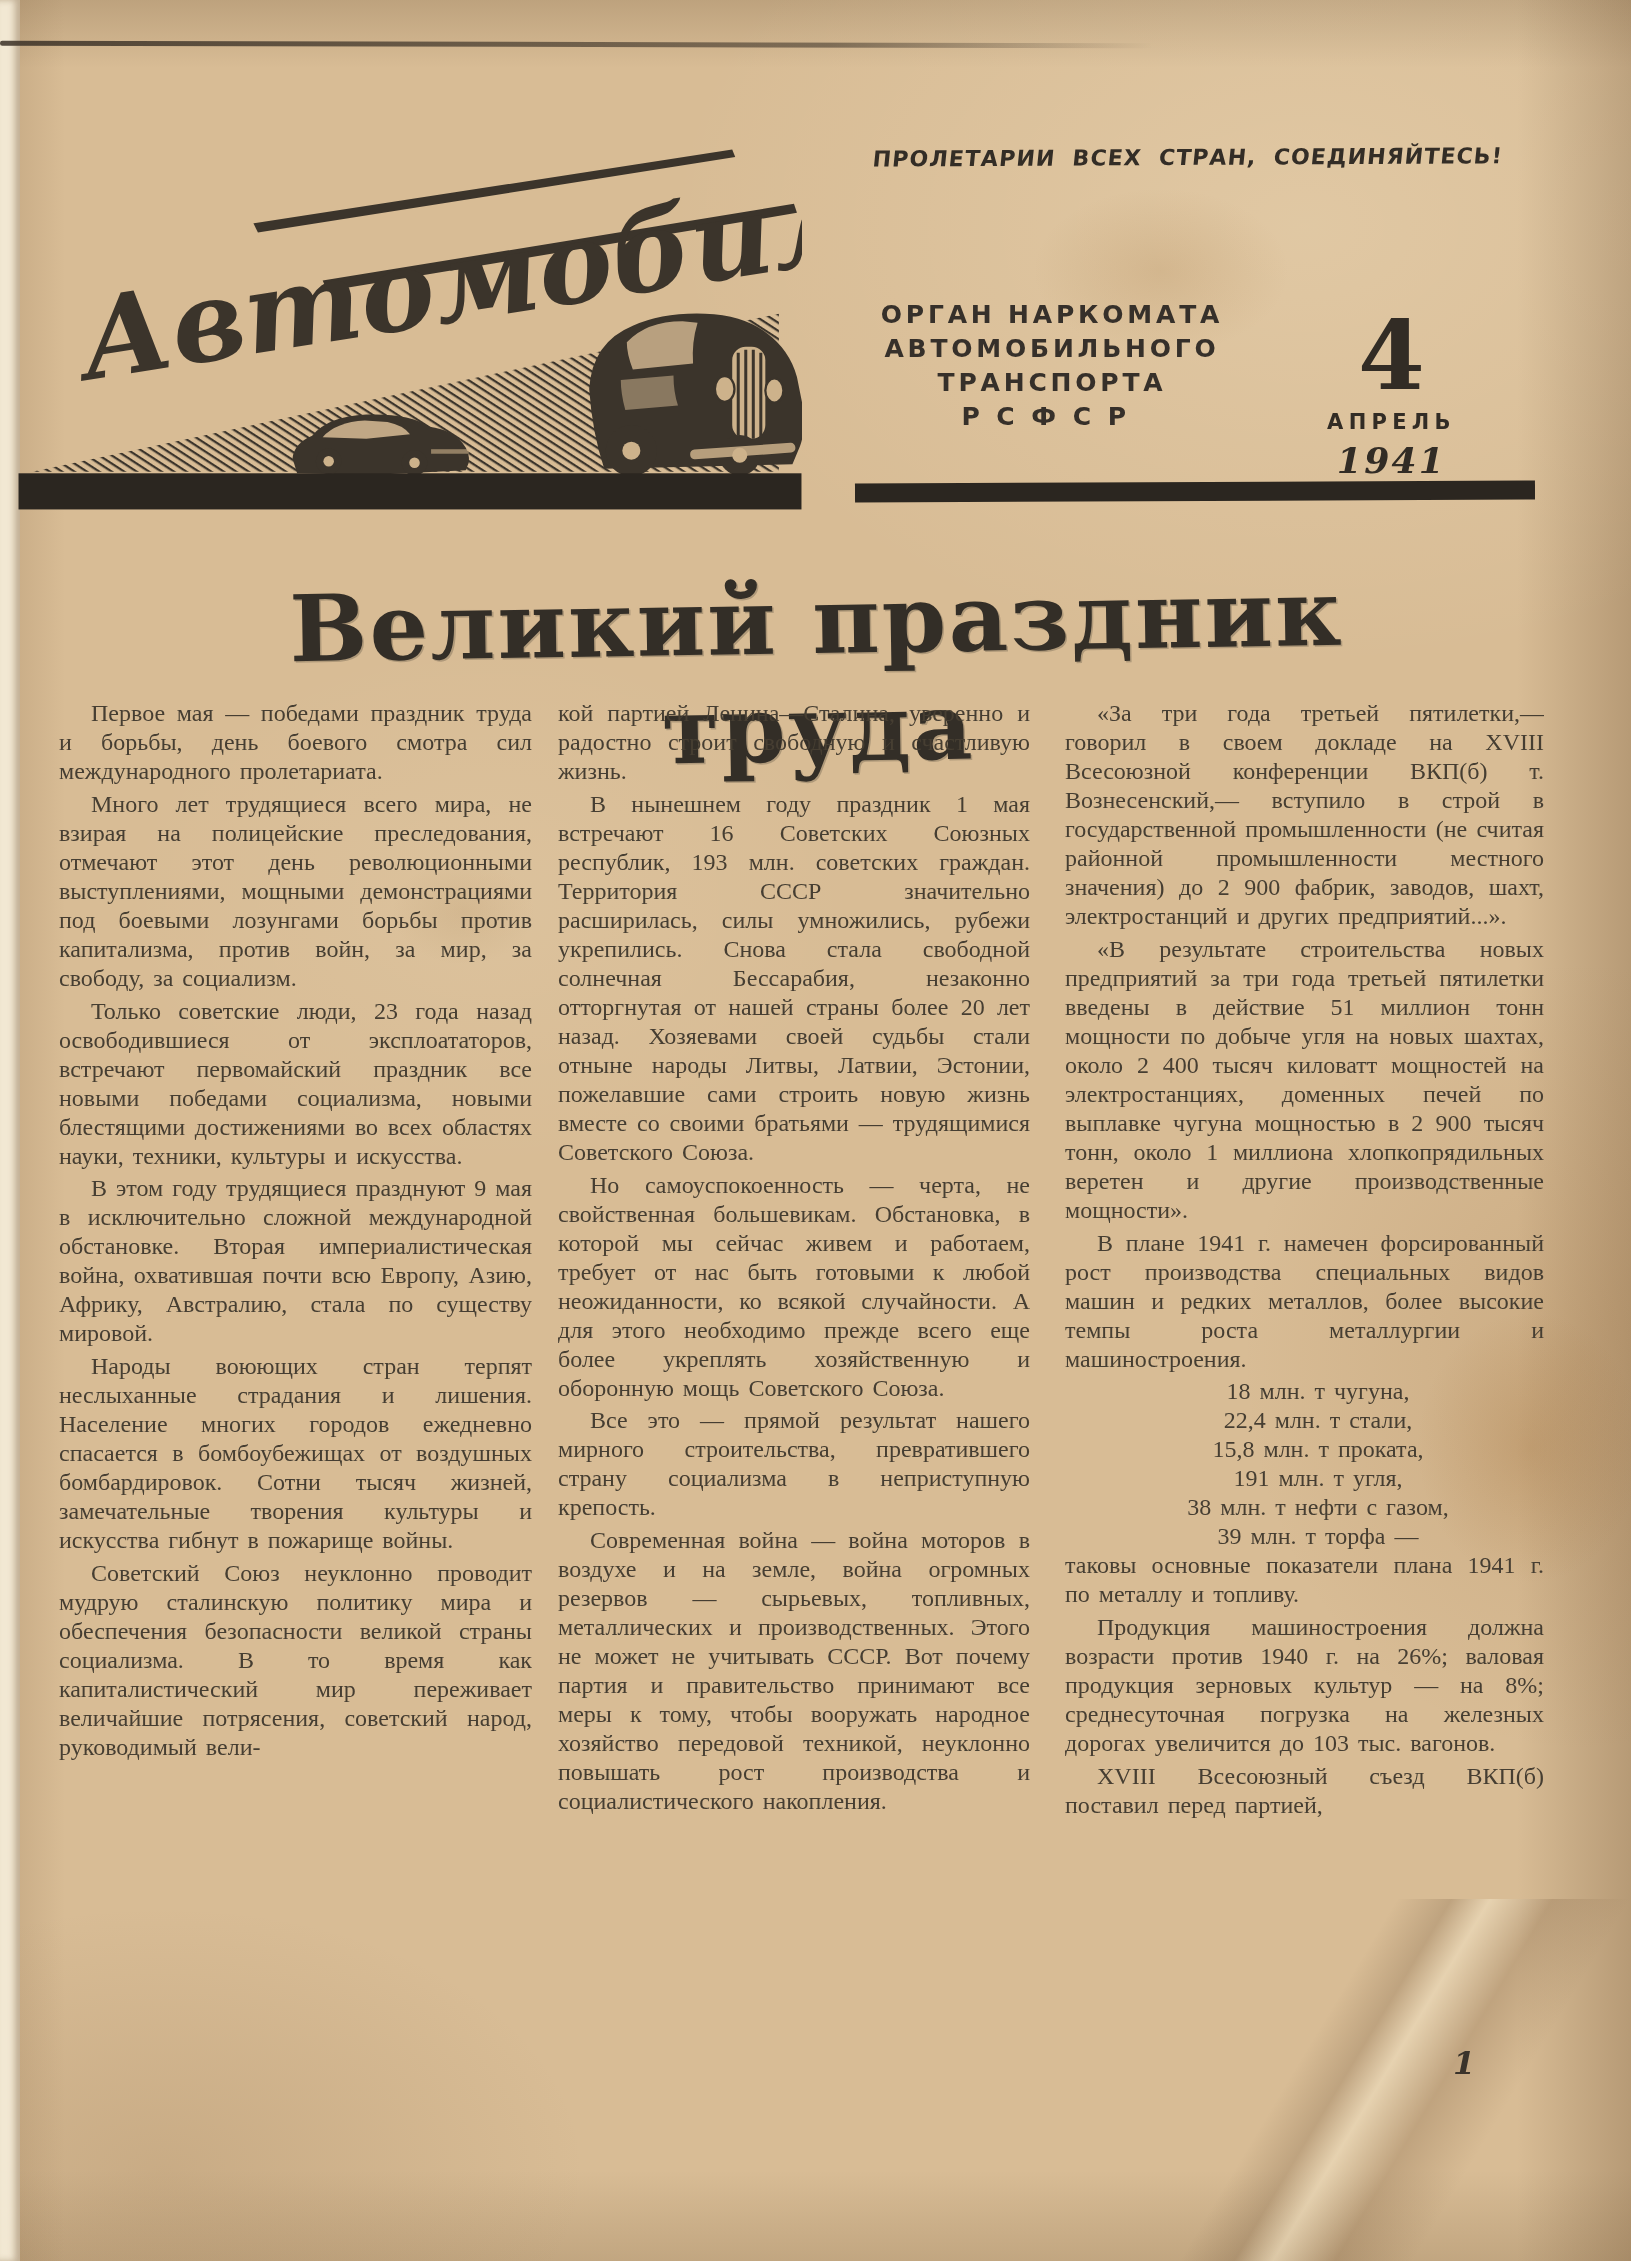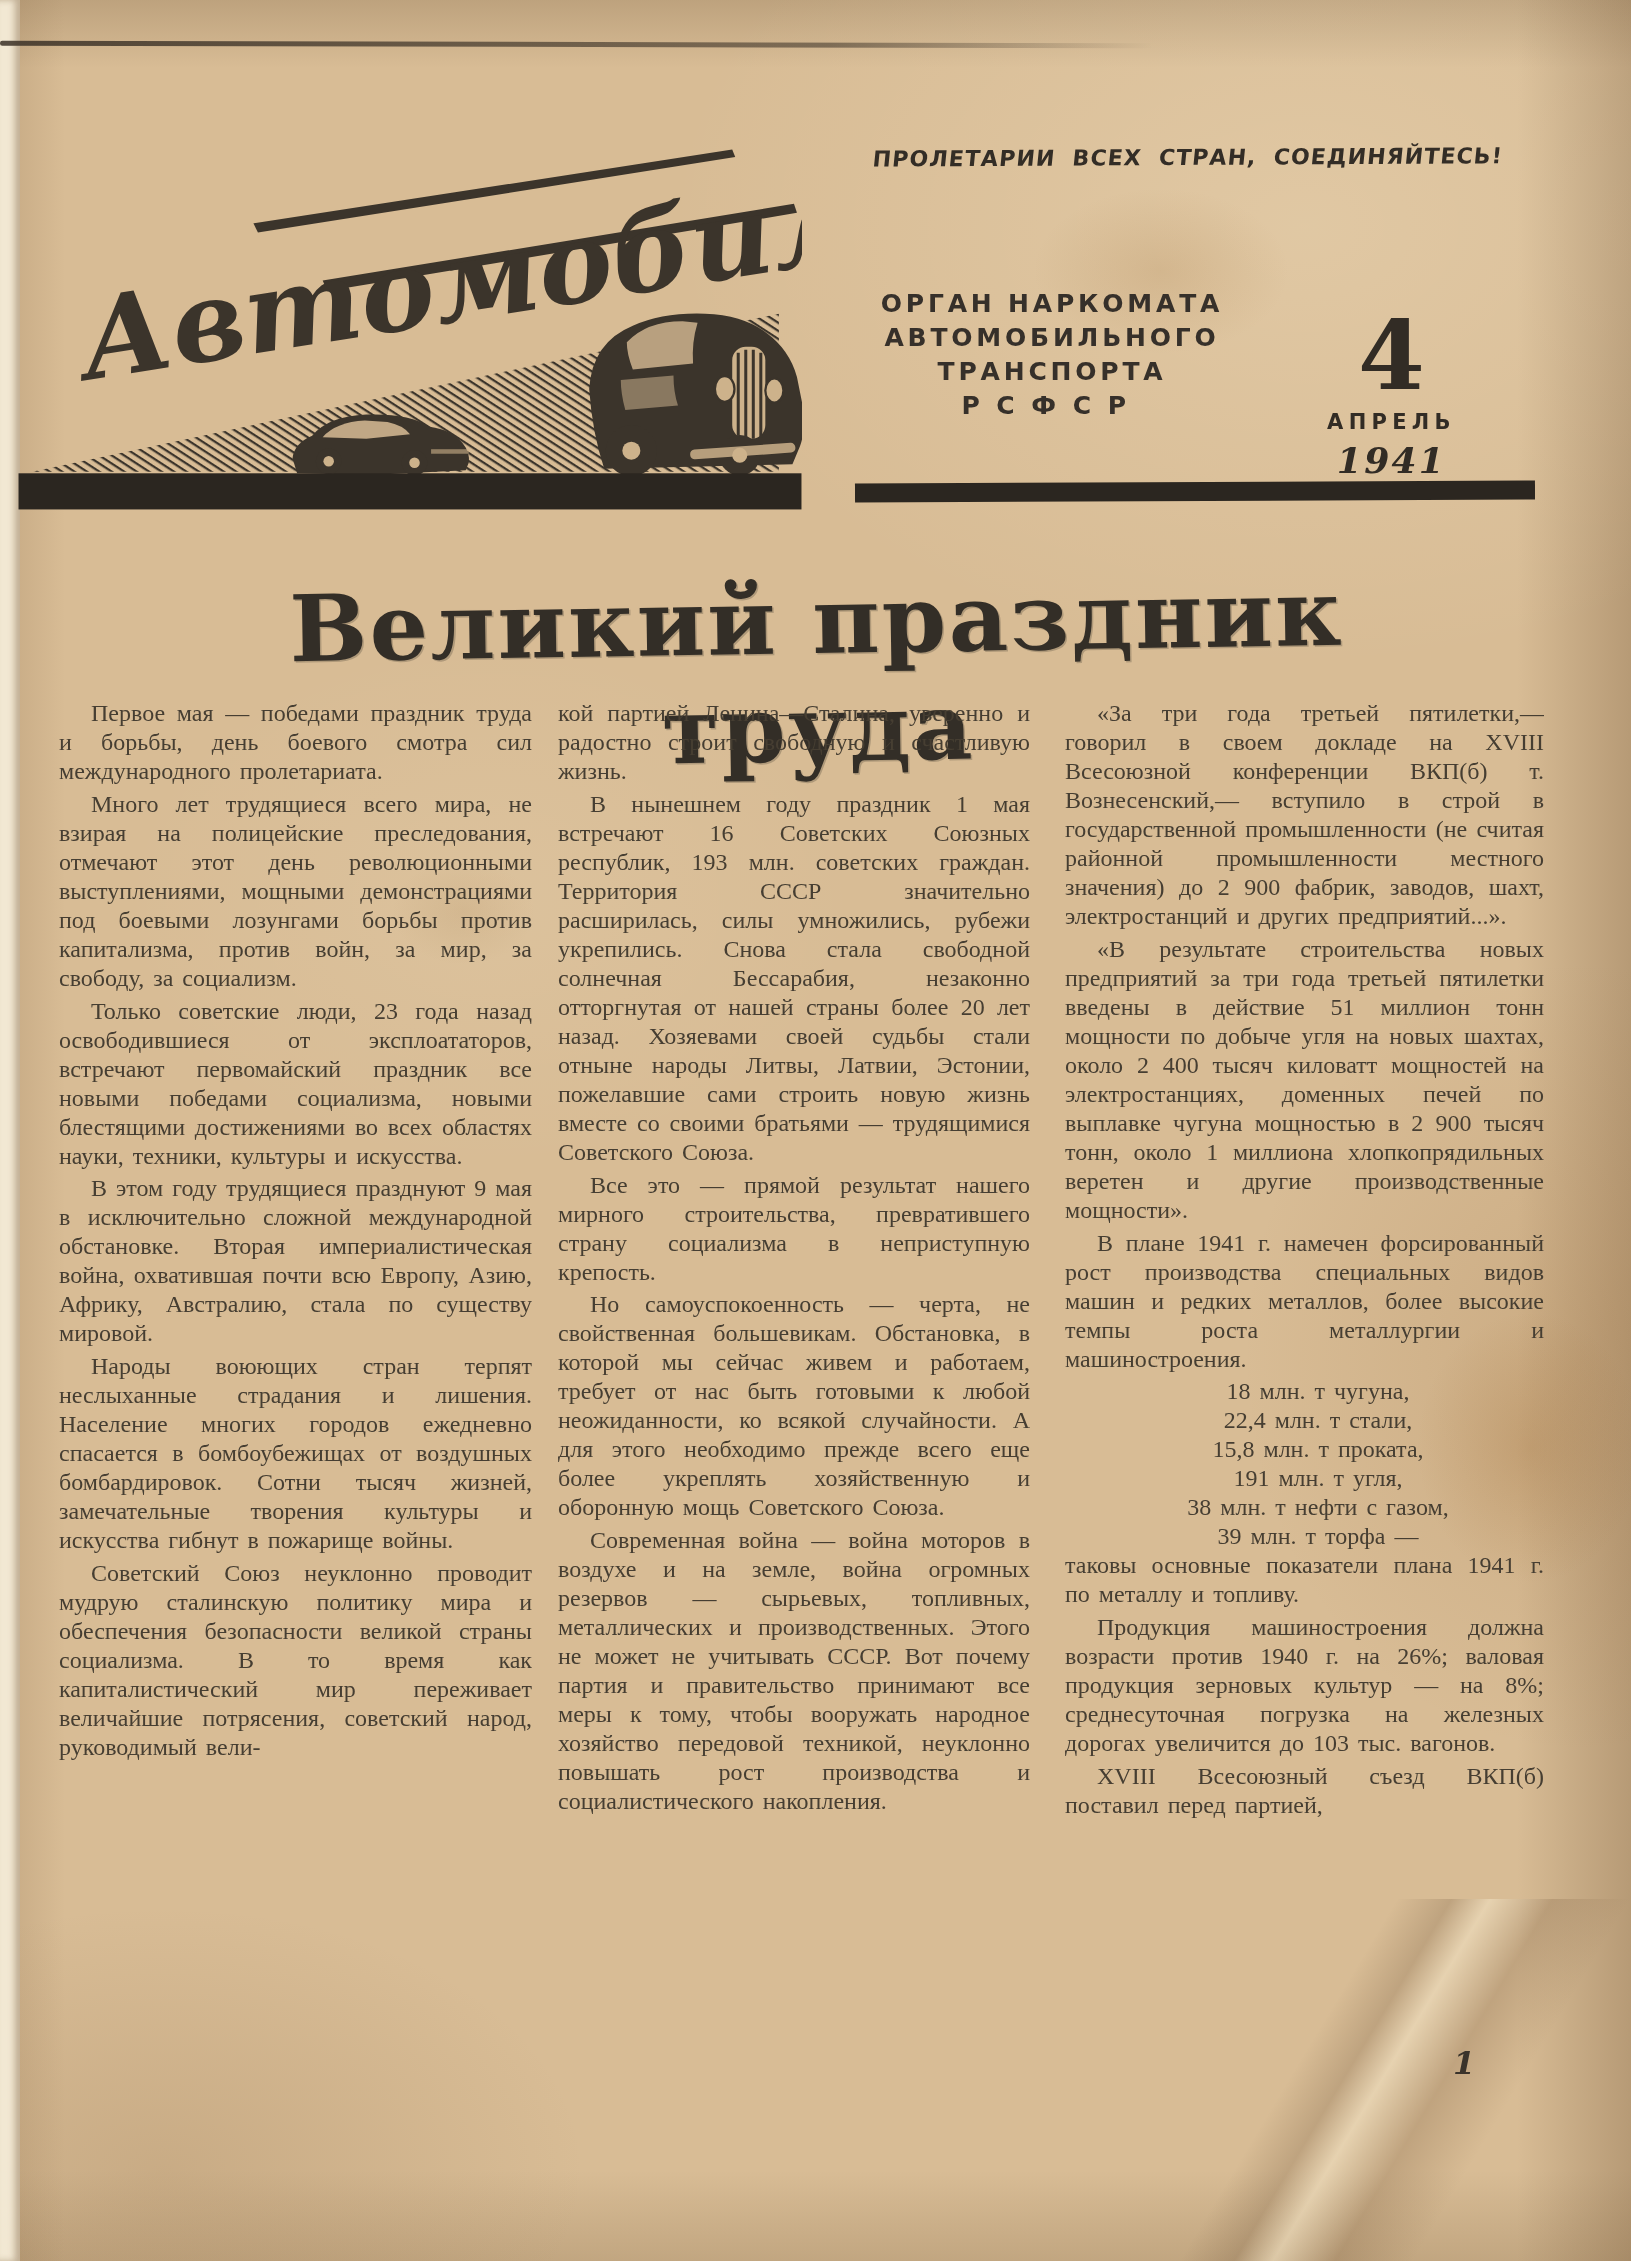--- a/index.html
+++ b/index.html
@@ -30,21 +30,21 @@
   .corner-curl{left:1070px;top:1899px;width:561px;height:362px;
     background:linear-gradient(121deg, transparent 42%, rgba(100,75,50,.22) 49%,
       rgba(242,228,198,.55) 54%, rgba(120,90,60,.25) 62%, transparent 72%);}
 
   .slogan{position:absolute;left:873px;top:145px;width:588px;text-align:center;
     font-family:"DejaVu Sans", sans-serif;font-weight:bold;font-size:22px;color:#332d26;
     letter-spacing:1.1px; word-spacing:8.3px; white-space:nowrap; transform:skewX(-6deg) rotate(-.3deg);}
 
   .logo-svg{position:absolute;left:18px;top:127px;width:784px;height:399px;}
 
-  .organ{position:absolute;left:858px;top:287px;width:388px;text-align:center;
+  .organ{position:absolute;left:858px;top:298px;width:388px;text-align:center;
     font-family:"DejaVu Sans", sans-serif;font-weight:bold;font-size:25px;line-height:34px;
     letter-spacing:3.8px;color:#36302a;}
   .organ .spaced{letter-spacing:16.6px;}
 
   .issue{position:absolute;left:1301px;top:308px;width:181px;text-align:center;color:#322c25;}
   .issue-num{font-family:"DejaVu Serif", serif;font-weight:bold;font-size:96px;line-height:1;}
   .issue-month{font-family:"DejaVu Sans", sans-serif;font-weight:bold;font-size:21px;
     letter-spacing:5.3px;margin-top:6px;}
   .issue-year{font-family:"DejaVu Serif", serif;font-weight:bold;font-style:italic;
     font-size:36px;margin-top:4.5px;letter-spacing:2.3px;}
@@ -143,22 +143,22 @@
     <p>Много лет трудящиеся всего мира, не взирая на полицейские преследования, отмечают этот день революционными выступлениями, мощными демонстрациями под боевыми лозунгами борьбы против капитализма, против войн, за мир, за свободу, за социализм.</p>
     <p>Только советские люди, 23 года назад освободившиеся от эксплоататоров, встречают первомайский праздник все новыми победами социализма, новыми блестящими достижениями во всех областях науки, техники, культуры и искусства.</p>
     <p>В этом году трудящиеся празднуют 9 мая в исключительно сложной международной обстановке. Вторая империалистическая война, охватившая почти всю Европу, Азию, Африку, Австралию, стала по существу мировой.</p>
     <p>Народы воюющих стран терпят неслыханные страдания и лишения. Население многих городов ежедневно спасается в бомбоубежищах от воздушных бомбардировок. Сотни тысяч жизней, замечательные творения культуры и искусства гибнут в пожарище войны.</p>
     <p>Советский Союз неуклонно проводит мудрую сталинскую политику мира и обеспечения безопасности великой страны социализма. В то время как капиталистический мир переживает величайшие потрясения, советский народ, руководимый вели-</p>
   </div>
 
   <div class="col col2">
     <p class="cont">кой партией Ленина—Сталина, уверенно и радостно строит свободную и счастливую жизнь.</p>
     <p>В нынешнем году праздник 1 мая встречают 16 Советских Союзных республик, 193 млн. советских граждан. Территория СССР значительно расширилась, силы умножились, рубежи укрепились. Снова стала свободной солнечная Бессарабия, незаконно отторгнутая от нашей страны более 20 лет назад. Хозяевами своей судьбы стали отныне народы Литвы, Латвии, Эстонии, пожелавшие сами строить новую жизнь вместе со своими братьями — трудящимися Советского Союза.</p>
+    <p>Но самоуспокоенность — черта, не свойственная большевикам. Обстановка, в которой мы сейчас живем и работаем, требует от нас быть готовыми к любой неожиданности, ко всякой случайности. А для этого необходимо прежде всего еще более укреплять хозяйственную и оборонную мощь Советского Союза.</p>
     <p>Все это — прямой результат нашего мирного строительства, превратившего страну социализма в неприступную крепость.</p>
-    <p>Но самоуспокоенность — черта, не свойственная большевикам. Обстановка, в которой мы сейчас живем и работаем, требует от нас быть готовыми к любой неожиданности, ко всякой случайности. А для этого необходимо прежде всего еще более укреплять хозяйственную и оборонную мощь Советского Союза.</p>
     <p>Современная война — война моторов в воздухе и на земле, война огромных резервов — сырьевых, топливных, металлических и производственных. Этого не может не учитывать СССР. Вот почему партия и правительство принимают все меры к тому, чтобы вооружать народное хозяйство передовой техникой, неуклонно повышать рост производства и социалистического накопления.</p>
   </div>
 
   <div class="col col3">
     <p>«За три года третьей пятилетки,— говорил в своем докладе на XVIII Всесоюзной конференции ВКП(б) т. Вознесенский,— вступило в строй в государственной промышленности (не считая районной промышленности местного значения) до 2 900 фабрик, заводов, шахт, электростанций и других предприятий...».</p>
     <p>«В результате строительства новых предприятий за три года третьей пятилетки введены в действие 51 миллион тонн мощности по добыче угля на новых шахтах, около 2 400 тысяч киловатт мощностей на электростанциях, доменных печей по выплавке чугуна мощностью в 2 900 тысяч тонн, около 1 миллиона хлопкопрядильных веретен и другие производственные мощности».</p>
     <p>В плане 1941 г. намечен форсированный рост производства специальных видов машин и редких металлов, более высокие темпы роста металлургии и машиностроения.</p>
     <p class="plan">18 млн. т чугуна,</p>
     <p class="plan">22,4 млн. т стали,</p>
     <p class="plan">15,8 млн. т проката,</p>

